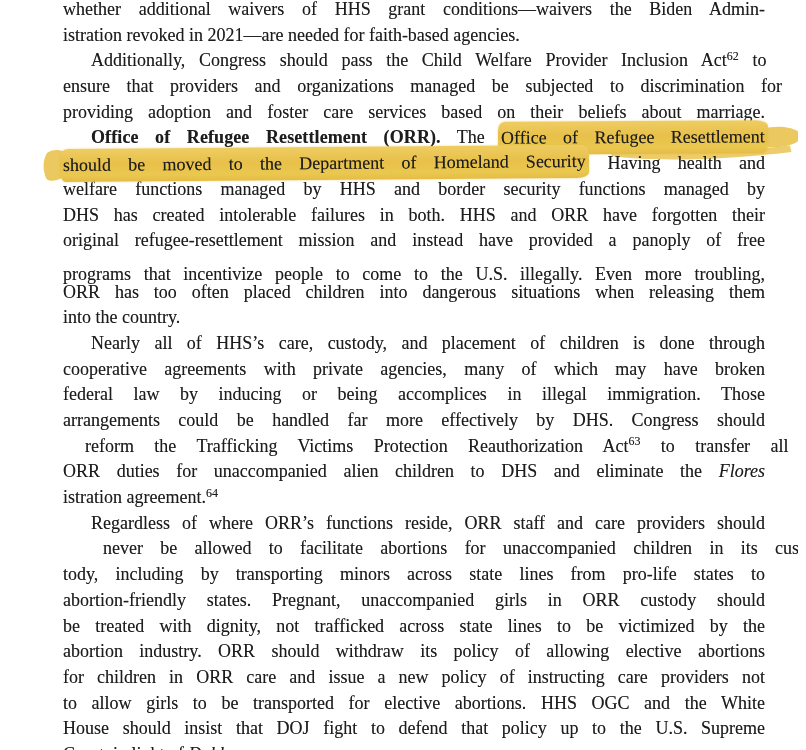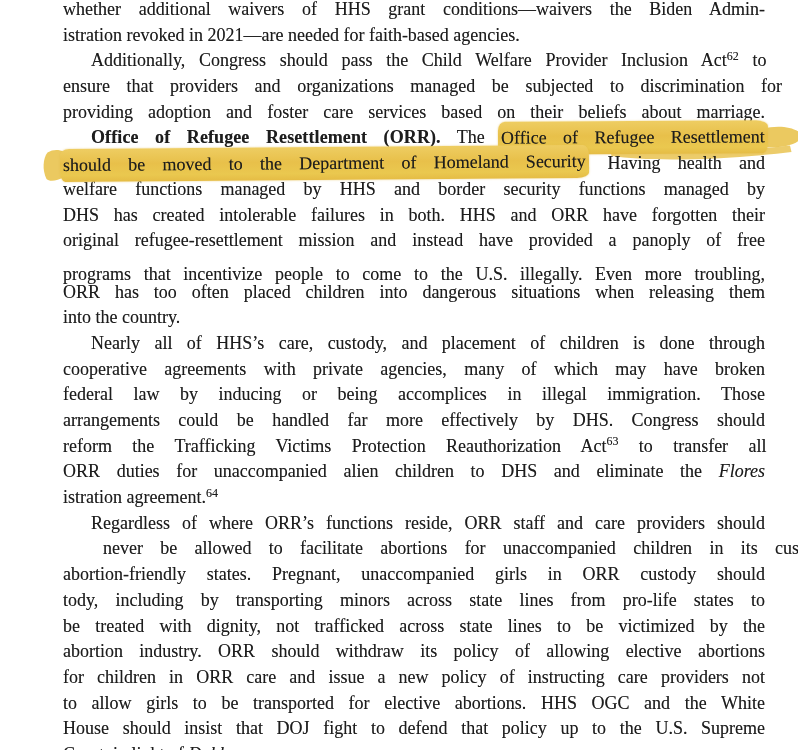--- a/index.html
+++ b/index.html
@@ -67,27 +67,27 @@
       <div class="line"><span class="line-inner" style="word-spacing: 13.72px;"><span class="norm">welfare functions managed by HHS and border security functions managed by</span></span></div>
       <div class="line"><span class="line-inner" style="word-spacing: 10.25px; text-align: right;"><span class="norm">DHS has created intolerable failures in both. HHS and ORR have forgotten their</span></span></div>
       <div class="line"><span class="line-inner" style="word-spacing: 11.32px;"><span class="norm">original refugee-resettlement mission and instead have provided a panoply of free</span></span></div>
       <div class="line"><span class="line-inner" style="word-spacing: 8.19px; margin-top: 8px;"><span class="norm">programs that incentivize people to come to the U.S. illegally. Even more troubling,</span></span></div>
       <div class="line"><span class="line-inner" style="word-spacing: 10.42px;"><span class="norm">ORR has too often placed children into dangerous situations when releasing them</span></span></div>
       <div class="line short"><span class="line-inner"><span class="norm">into the country.</span></span></div>
       <div class="line indent"><span class="line-inner" style="word-spacing: 9.94px;"><span class="norm">Nearly all of HHS’s care, custody, and placement of children is done through</span></span></div>
       <div class="line"><span class="line-inner" style="word-spacing: 12.87px;"><span class="norm">cooperative agreements with private agencies, many of which may have broken</span></span></div>
       <div class="line"><span class="line-inner" style="word-spacing: 16px;"><span class="norm">federal law by inducing or being accomplices in illegal immigration. Those</span></span></div>
       <div class="line"><span class="line-inner" style="word-spacing: 13.9px;"><span class="norm">arrangements could be handled far more effectively by DHS. Congress should</span></span></div>
-      <div class="line"><span class="line-inner" style="word-spacing: 15.87px;"><span class="norm">reform the Trafficking Victims Protection Reauthorization Act</span><span class="sup">63</span><span class="norm"> to transfer all</span></span></div>
+      <div class="line"><span class="line-inner" style="word-spacing: 15.87px; margin-left: 22px;"><span class="norm">reform the Trafficking Victims Protection Reauthorization Act</span><span class="sup">63</span><span class="norm"> to transfer all</span></span></div>
       <div class="line"><span class="line-inner" style="word-spacing: 12.12px;"><span class="norm">ORR duties for unaccompanied alien children to DHS and eliminate the </span><span class="i">Flores</span></span></div>
       <div class="line short"><span class="line-inner"><span class="norm">istration agreement.</span><span class="sup">64</span></span></div>
       <div class="line indent"><span class="line-inner" style="word-spacing: 7.5px;"><span class="norm">Regardless of where ORR’s functions reside, ORR staff and care providers should</span></span></div>
       <div class="line"><span class="line-inner" style="word-spacing: 12.79px; margin-left: 40px;"><span class="norm">never be allowed to facilitate abortions for unaccompanied children in its cus-</span></span></div>
+      <div class="line"><span class="line-inner" style="word-spacing: 12.66px;"><span class="norm">tody, including by transporting minors across state lines from pro-life states to</span></span></div>
       <div class="line"><span class="line-inner" style="word-spacing: 16.26px;"><span class="norm">abortion-friendly states. Pregnant, unaccompanied girls in ORR custody should</span></span></div>
-      <div class="line"><span class="line-inner" style="word-spacing: 12.66px;"><span class="norm">tody, including by transporting minors across state lines from pro-life states to</span></span></div>
       <div class="line"><span class="line-inner" style="word-spacing: 10.74px;"><span class="norm">be treated with dignity, not trafficked across state lines to be victimized by the</span></span></div>
       <div class="line"><span class="line-inner" style="word-spacing: 11.87px;"><span class="norm">abortion industry. ORR should withdraw its policy of allowing elective abortions</span></span></div>
       <div class="line"><span class="line-inner" style="word-spacing: 8.58px;"><span class="norm">for children in ORR care and issue a new policy of instructing care providers not</span></span></div>
       <div class="line"><span class="line-inner" style="word-spacing: 10.11px;"><span class="norm">to allow girls to be transported for elective abortions. HHS OGC and the White</span></span></div>
       <div class="line"><span class="line-inner" style="word-spacing: 9.15px;"><span class="norm">House should insist that DOJ fight to defend that policy up to the U.S. Supreme</span></span></div>
       <div class="line short"><span class="line-inner"><span class="norm">Court, in light of </span><span class="i">Dobbs</span><span class="norm">.</span></span></div>
     </div>
 
 </div>
 

